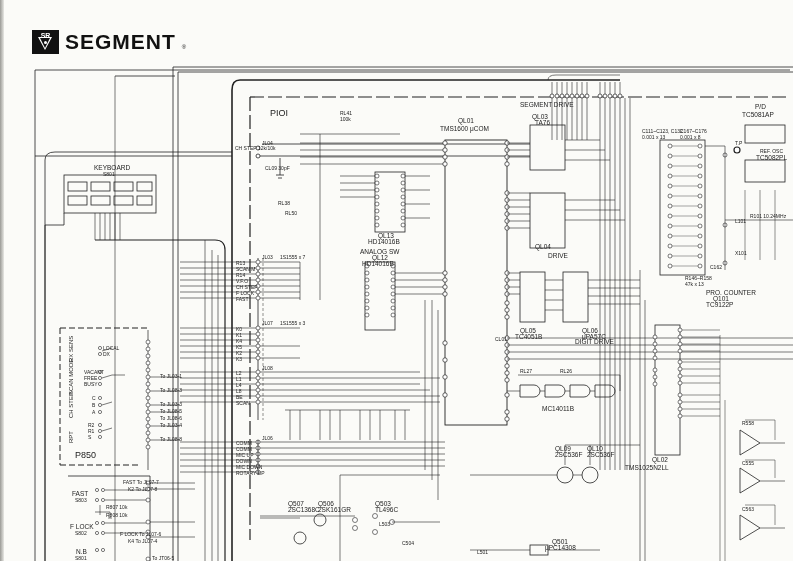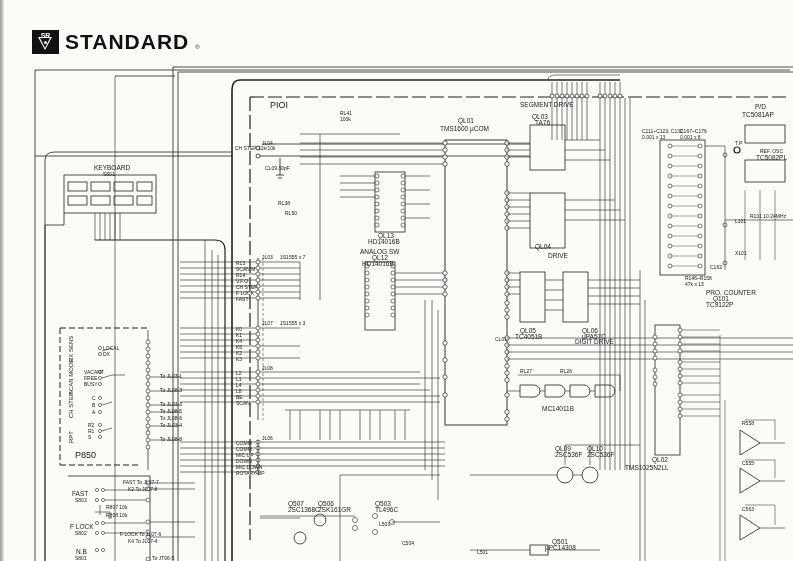--- a/index.html
+++ b/index.html
@@ -26,21 +26,21 @@
 <div class="page">
   <div class="fold-left"></div>
 
   <div class="logo">
     <div class="logo-badge">
       <span class="sr">SR</span>
       <span class="tri"></span>
         <span class="tri-in"></span>
         <span class="dot"></span>
     </div>
-    <span class="logo-text">STANDARD</span>
+    <span class="logo-text">SEGMENT</span>
     <span class="logo-reg">®</span>
   </div>
 
   <svg class="schem" width="793" height="561" viewBox="0 0 793 561">
     <g stroke="#222" stroke-width="0.8" fill="none">
 
       <path d="M35 70 V561"></path>
       <path d="M35 70 H790"></path>
       <path d="M115 76 V561" stroke-width="0.6"></path>
       <path d="M115 76 H175"></path>
@@ -414,21 +414,21 @@
       <path d="M720 335 V561 M725 400 V561" stroke-width="0.5"></path>
 
       <g stroke-width="0.6">
         <path d="M205 240 V561 M212 250 V561 M218 255 V561"></path>
         <path d="M425 300 V470 M432 300 V480 M438 310 V500"></path>
         <path d="M640 270 V561 M645 300 V561"></path>
       </g>
     </g>
   </svg>
 
-  <span class="lbl lg" style="left:270px;top:100px;">PIOI</span>
+  <span class="lbl lg" style="left:270px;top:108px;">PIOI</span>
   <span class="lbl md" style="left:94px;top:164px;">KEYBOARD</span>
   <span class="lbl" style="left:103px;top:171px;">S801</span>
 
   <span class="lbl md" style="left:520px;top:101px;">SEGMENT DRIVE</span>
   <span class="lbl md" style="left:548px;top:252px;">DRIVE</span>
   <span class="lbl md" style="left:575px;top:338px;">DIGIT DRIVE</span>
   <span class="lbl md" style="left:755px;top:103px;">P/D</span>
   <span class="lbl" style="left:735px;top:140px;">T.P</span>
   <span class="lbl" style="left:760px;top:148px;">REF. OSC</span>
 

